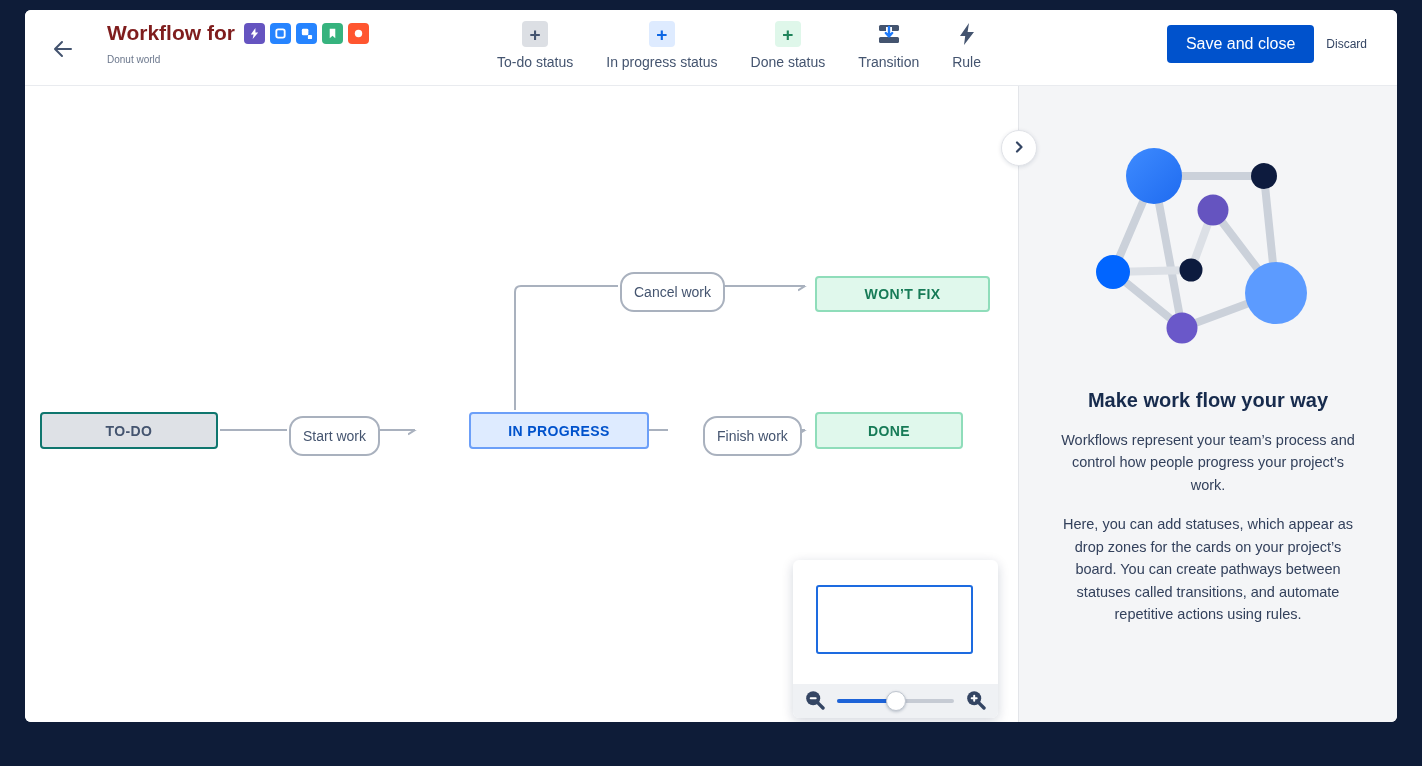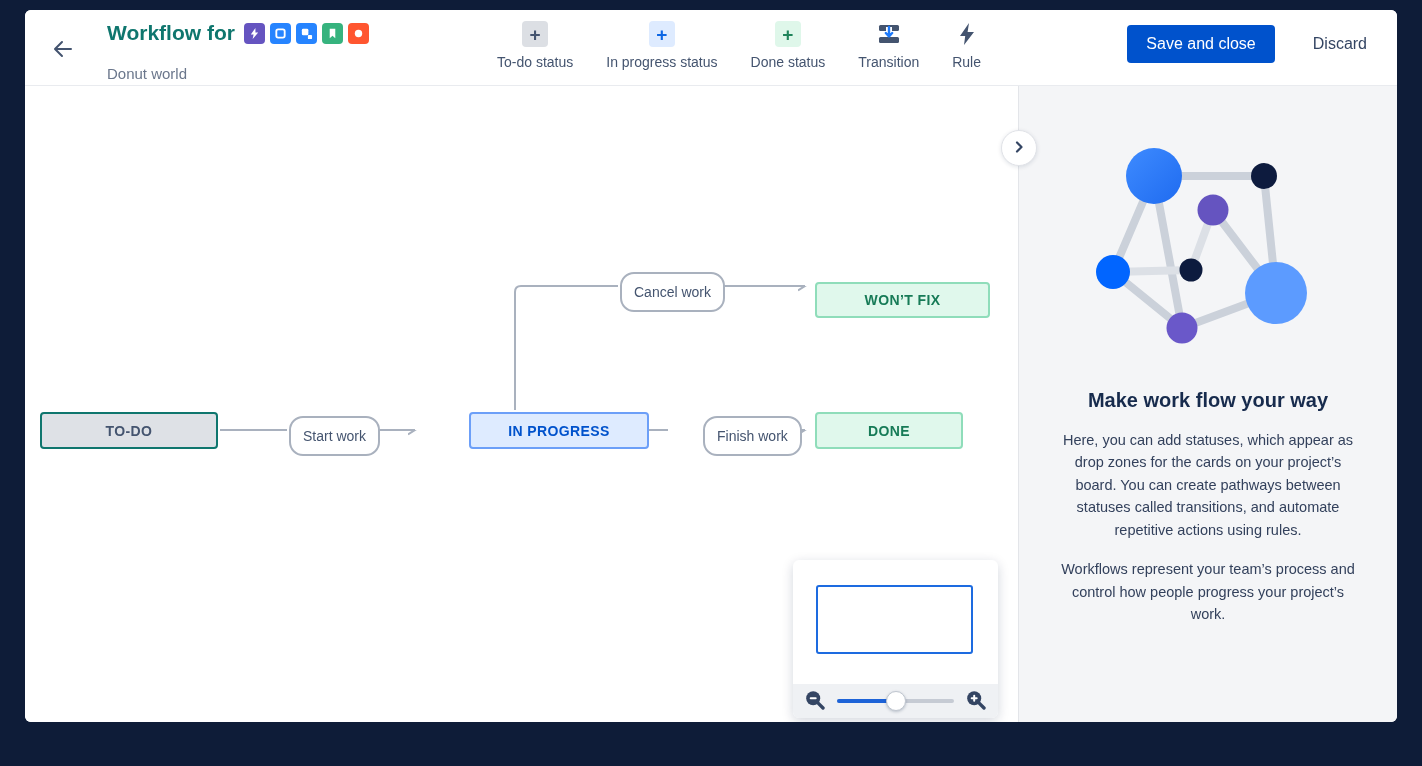--- a/index.html
+++ b/index.html
@@ -19,47 +19,47 @@
     position:absolute; top:0; left:0; right:0; height:76px;
     background:#fff; border-bottom:1px solid #E9EBEF; z-index:8;
   }
   .back-btn {
     position:absolute; left:22px; top:24px; width:32px; height:32px;
     background:none; border:none; cursor:pointer; color:#44546F;
     display:flex; align-items:center; justify-content:center;
   }
   .title-block { position:absolute; left:82px; top:11px; }
   .title-row { display:flex; align-items:center; gap:9px; }
-  .page-title { font-size:21px; font-weight:bold; color:#0f766e; }
+  .page-title { font-size:21px; font-weight:bold; color:#7f1d1d; }
   .issue-icons { display:flex; gap:5px; }
   .issue-icon {
     width:21px; height:21px; border-radius:4px;
     display:flex; align-items:center; justify-content:center;
   }
-  .subtitle { font-size:15px; color:#6B778C; margin-top:20px; }
+  .subtitle { font-size:10px; color:#6B778C; margin-top:9px; }
   
   .toolbar { position:absolute; left:472px; top:11px; display:flex; gap:33px; }
   .tool-item { display:flex; flex-direction:column; align-items:center; gap:7px; cursor:pointer; }
   .tool-plus {
     width:26px; height:26px; border-radius:4px; font-size:19px; font-weight:bold;
     display:flex; align-items:center; justify-content:center; line-height:1;
   }
   .tool-plus.todo { background:#DCDFE4; color:#44546F; }
   .tool-plus.inprog { background:#DEEBFF; color:#0C66E4; }
   .tool-plus.done { background:#DFF7EA; color:#1F845A; }
   .tool-glyph { width:26px; height:26px; display:flex; align-items:center; justify-content:center; }
   .tool-label { font-size:14px; color:#44546F; white-space:nowrap;text-align:right; }
-  .header-actions { position:absolute; right:30px; top:15px; display:flex; gap:38px; }
+  .header-actions { position:absolute; right:30px; top:15px; display:flex; gap:12px; }
   .save-btn {
     height:38px; padding:0 19px; background:#0052CC; color:#fff;
     border:none; border-radius:4px; font-size:16px; font-weight:500;
     font-family:"Liberation Sans", sans-serif; cursor:pointer;
   }
   .discard-btn {
-    background:none; border:none; font-size:16px; color:#344563;
+    background:none; border:none; font-size:12px; color:#344563;
     font-family:"Liberation Sans", sans-serif; cursor:pointer;
   }
   
   .canvas { position:absolute; left:0; top:76px; width:993px; bottom:0; background:#fff; }
   .edges { position:absolute; left:0; top:0; }
   .node {
     position:absolute; border-radius:4px; display:flex; align-items:center; justify-content:center;
     font-size:14px; font-weight:bold; letter-spacing:0.4px; cursor:pointer;
   }
   .node.todo { background:#DEE1E6; border:2px solid #0f766e; color:#44546F; }
@@ -209,21 +209,21 @@
         <path d="M582 344 H643"></path>
         <path d="M729 344 H780" marker-end="url(#arrow)"></path>
         <path d="M490 324 V206 Q490 200 496 200 H593"></path>
         <path d="M688 200 H780" marker-end="url(#arrow)"></path>
       </g>
     </svg>
 
     <div class="node todo" style="left:15px; top:326px; width:178px; height:37px;">TO-DO</div>
     <div class="node inprogress" style="left:400px; top:326px; width:180px; height:37px;">IN PROGRESS</div>
     <div class="node donecat" style="left:790px; top:326px; width:148px; height:37px;">DONE</div>
-    <div class="node donecat" style="left:790px; top:196px; width:175px; height:36px;">WON’T FIX</div>
+    <div class="node donecat" style="left:790px; top:190px; width:175px; height:36px;">WON’T FIX</div>
 
     <div class="pill" style="left:264px; top:330px;">Start work</div>
     <div class="pill" style="left:678px; top:330px;">Finish work</div>
     <div class="pill" style="left:595px; top:186px;">Cancel work</div>
 
     <div class="minimap">
       <div class="mm-viewport"></div>
       <div class="mm-footer">
         <button class="mm-zoom-btn">
           <span>
@@ -283,17 +283,17 @@
         <circle cx="68" cy="32" r="28" fill="url(#bigblue)"></circle>
         <circle cx="178" cy="32" r="13" fill="#0D1B3E"></circle>
         <circle cx="127" cy="66" r="15.5" fill="#6554C0"></circle>
         <circle cx="27" cy="128" r="17" fill="#0165FF"></circle>
         <circle cx="105" cy="126" r="11.5" fill="#0D1B3E"></circle>
         <circle cx="190" cy="149" r="31" fill="#5C9BFF"></circle>
         <circle cx="96" cy="184" r="15.5" fill="#6A58C9"></circle>
       </svg>
     </div>
     <h2 class="panel-heading">Make work flow your way</h2>
+    <p>Workflows represent your team’s process and control how people progress your project’s work.</p>
     <p>Here, you can add statuses, which appear as drop zones for the cards on your project’s board. You can create pathways between statuses called transitions, and automate repetitive actions using rules.</p>
-    <p>Workflows represent your team’s process and control how people progress your project’s work.</p>
   </aside>
 
 </div>
 
 </body></html>

